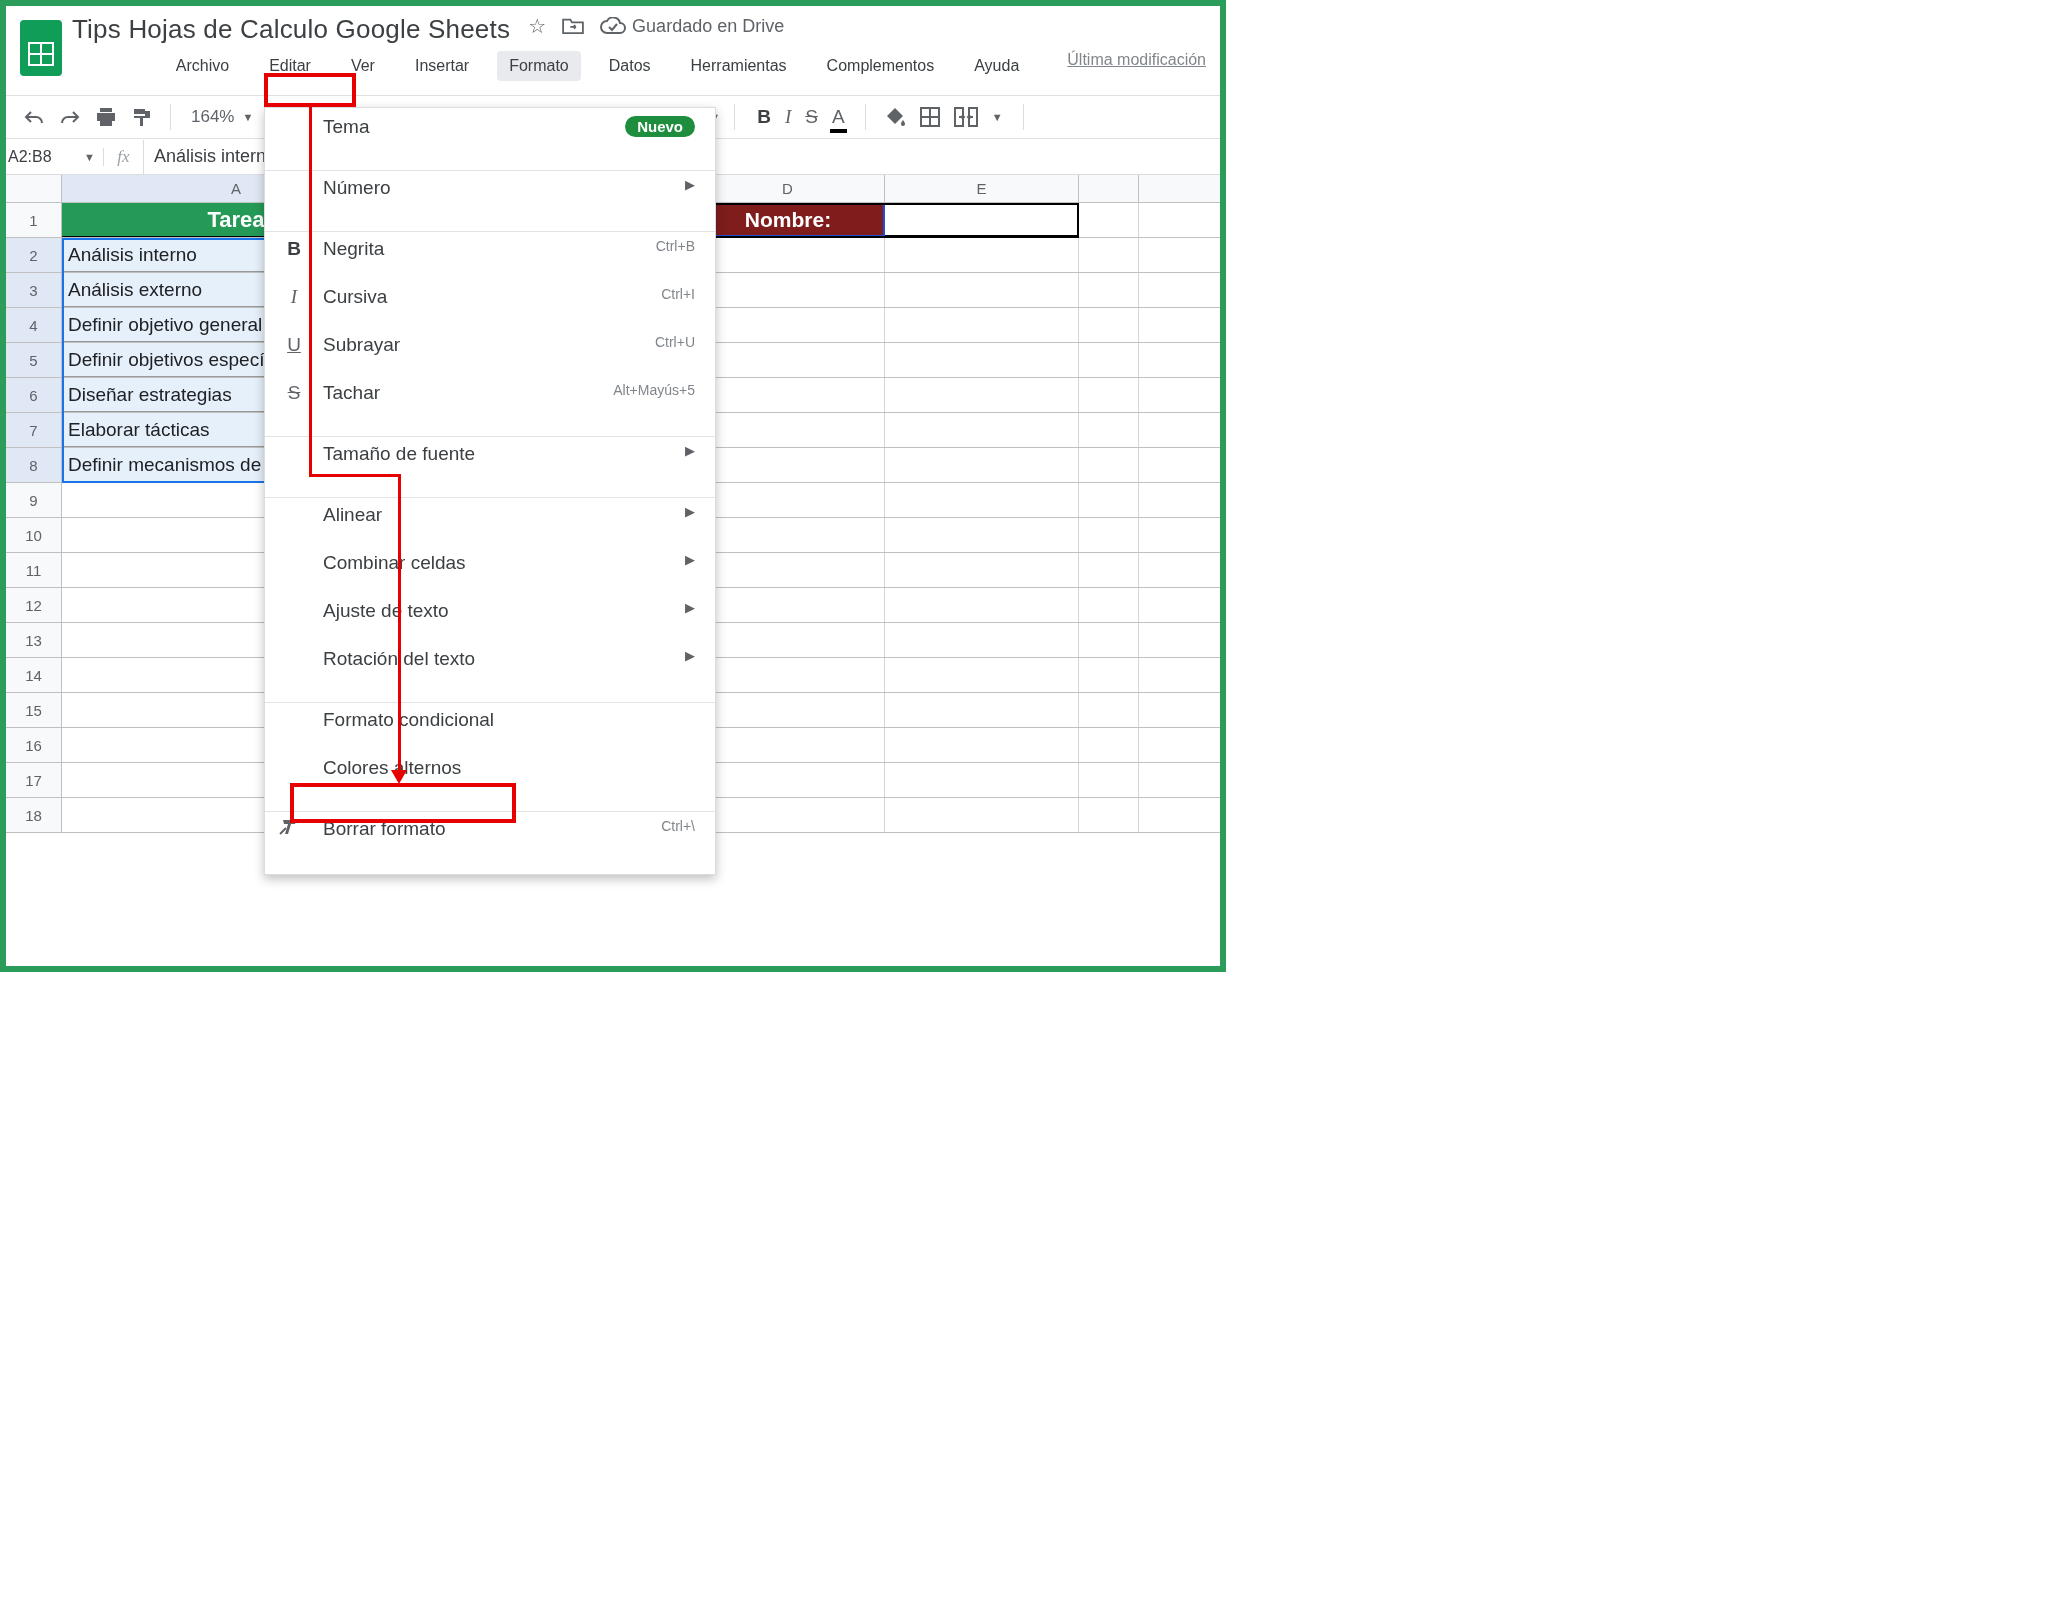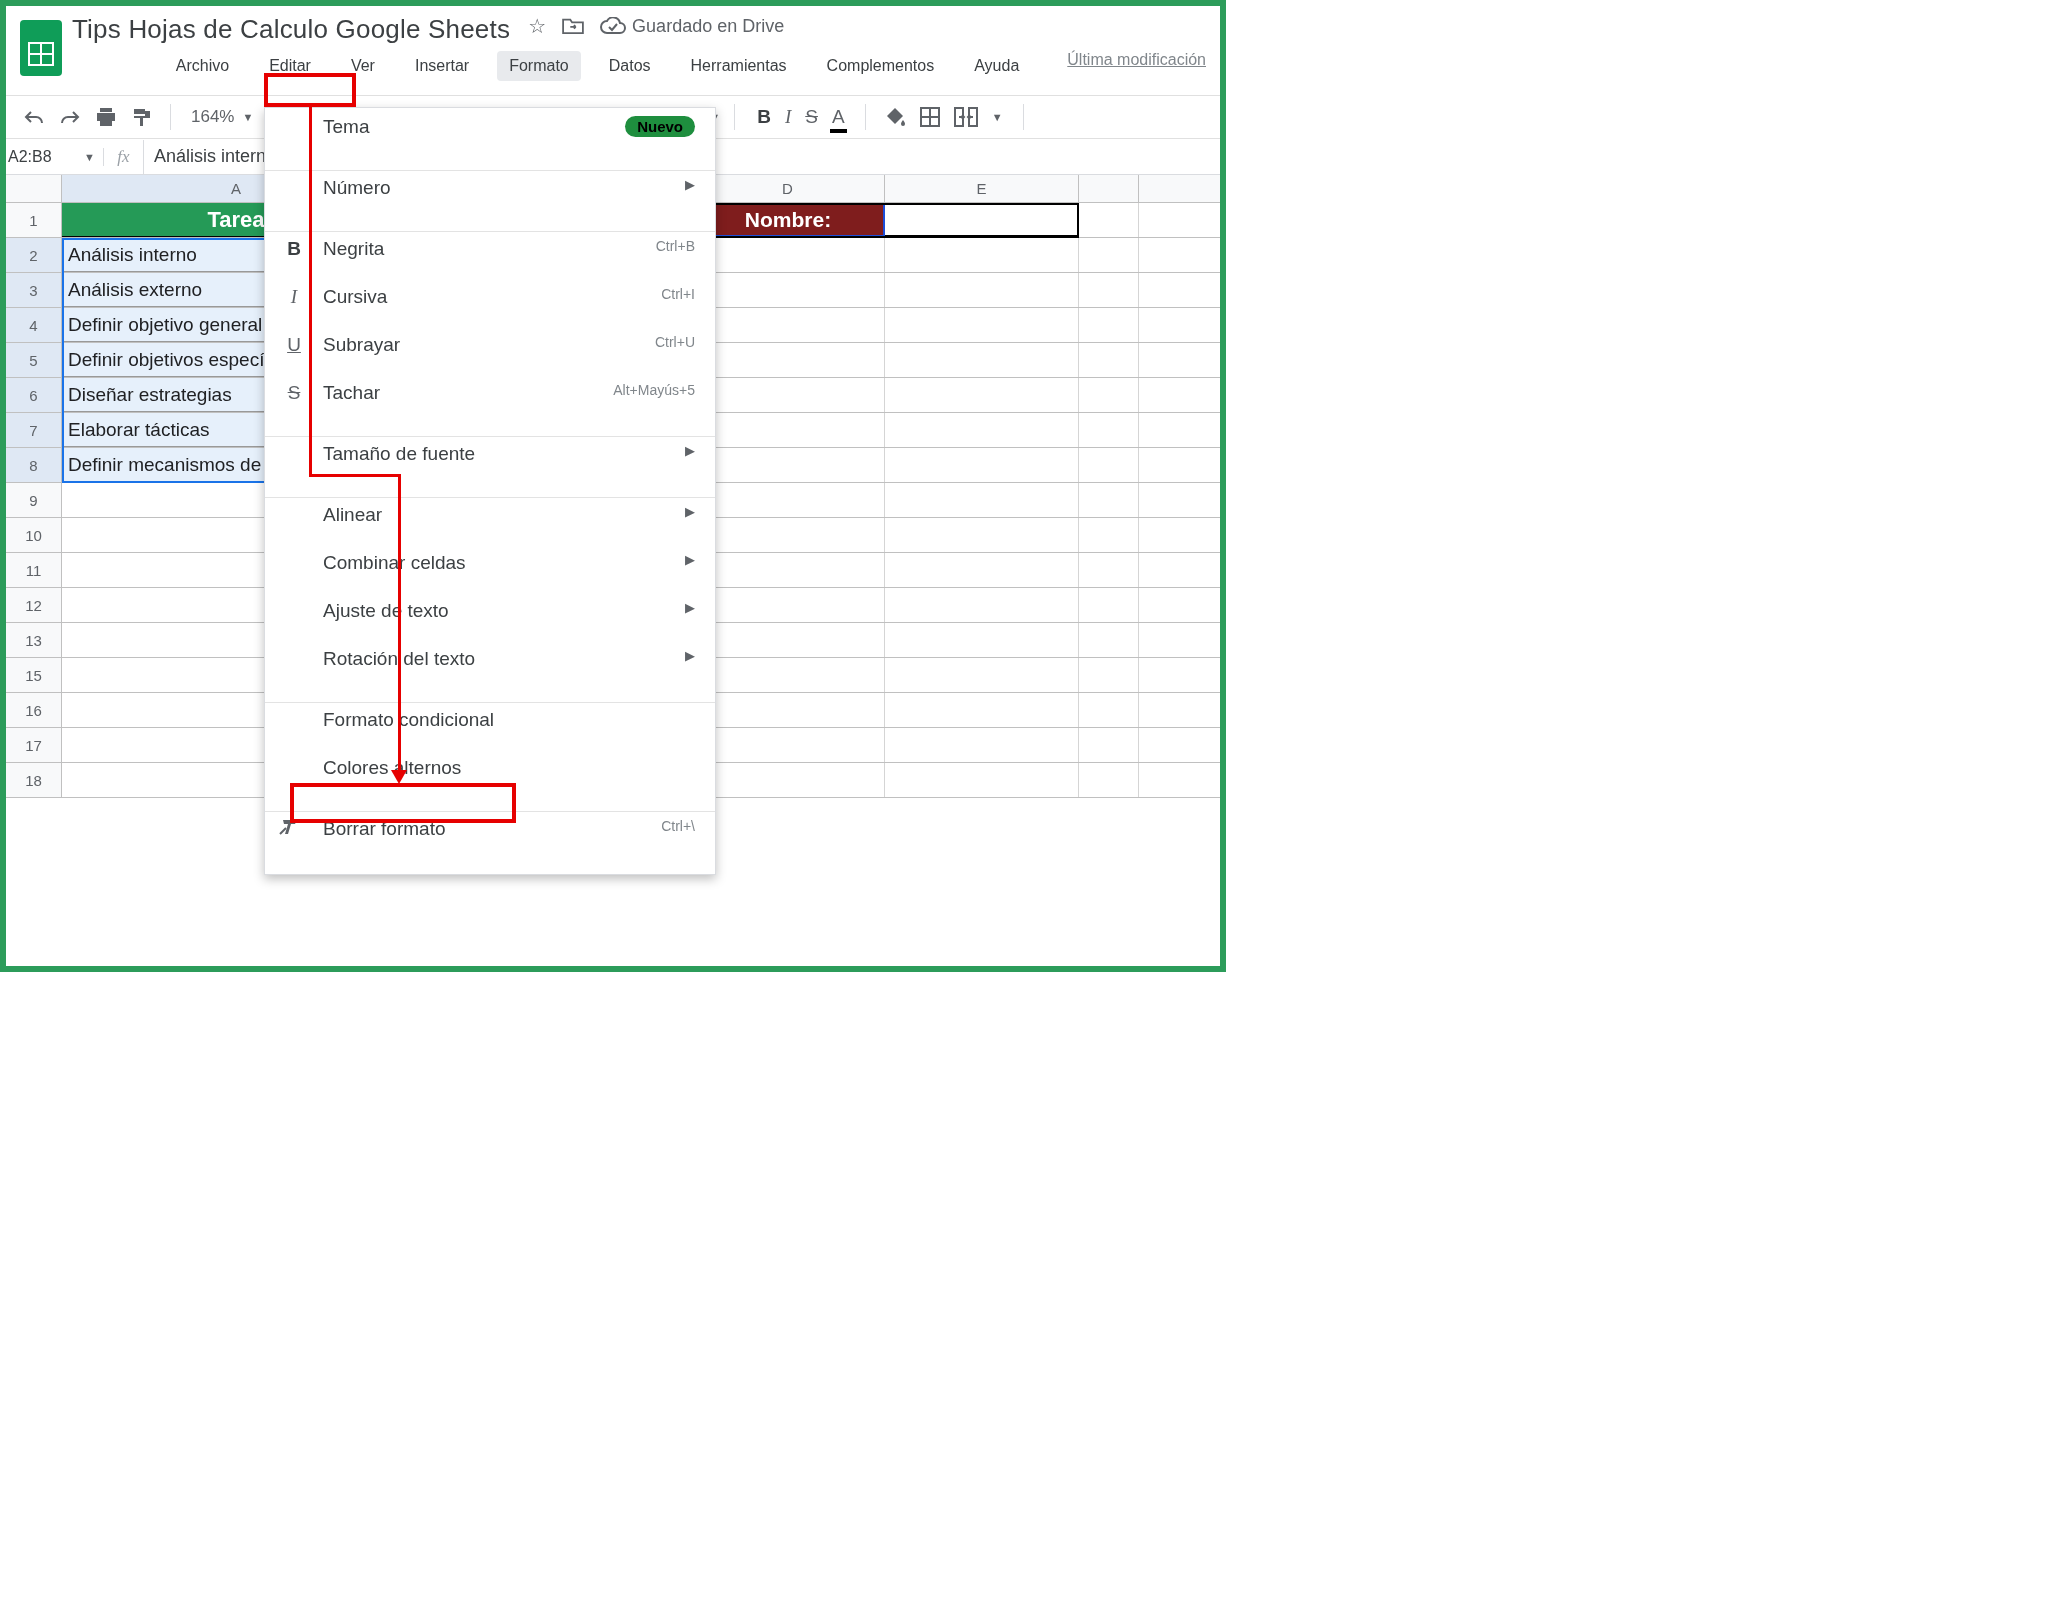--- a/index.html
+++ b/index.html
@@ -71,21 +71,21 @@
   .sel-frame { position:absolute; border:2px solid #1a73e8; pointer-events:none; }
 
   
   .menu { position:absolute; top:101px; left:258px; width:452px; background:#fff; box-shadow:0 4px 10px rgba(0,0,0,0.25); border:1px solid #dadce0; z-index:10; padding:8px 0;}
   .menu .row-item { display:flex; align-items:flex-start; height:48px; padding:0 20px 0 14px; font-size:19px; color:#3c4043; gap:14px; position:relative;}
   .menu .row-item .mi-icon { width:30px; text-align:center; color:#5f6368; font-size:19px; }
   .menu .row-item .mi-label { flex:1; }
   .menu .row-item .mi-short { color:#80868b; font-size:14px; }
   .menu .row-item .mi-caret { color:#5f6368; font-size:13px; }
   .menu hr { border:none; border-top:1px solid #e3e3e3; margin:6px 0; }
-  .badge { background:#1e8e3e; color:#000000; border-radius:12px; padding:2px 12px; font-size:15px; font-weight:600;}
+  .badge { background:#1e8e3e; color:#ffffff; border-radius:12px; padding:2px 12px; font-size:15px; font-weight:600;}
 
   
   .hl-box { position:absolute; border:4px solid #e60000; z-index:20; pointer-events:none; }
   .arrow-v { position:absolute; width:3px; background:#e60000; z-index:19; }
   .arrow-h { position:absolute; height:3px; background:#e60000; z-index:19; }
   .arrow-head { position:absolute; width:0; height:0; border-left:8px solid transparent; border-right:8px solid transparent; border-top:14px solid #e60000; z-index:19;}
 
   svg { display:block; }
 </style>
 </head>
@@ -327,20 +327,29 @@
         <div class="row">
           <div class="rh">13</div>
           <div class="cell cw-A"></div>
           <div class="cell cw-B"></div>
           <div class="cell cw-C"></div>
           <div class="cell cw-D"></div>
           <div class="cell cw-E"></div>
           <div class="cell cw-F"></div>
         </div>
         <div class="row">
+          <div class="rh">14</div>
+          <div class="cell cw-A"></div>
+          <div class="cell cw-B"></div>
+          <div class="cell cw-C"></div>
+          <div class="cell cw-D"></div>
+          <div class="cell cw-E"></div>
+          <div class="cell cw-F"></div>
+        </div>
+        <div class="row">
           <div class="rh">15</div>
           <div class="cell cw-A"></div>
           <div class="cell cw-B"></div>
           <div class="cell cw-C"></div>
           <div class="cell cw-D"></div>
           <div class="cell cw-E"></div>
           <div class="cell cw-F"></div>
         </div>
         <div class="row">
           <div class="rh">16</div>

